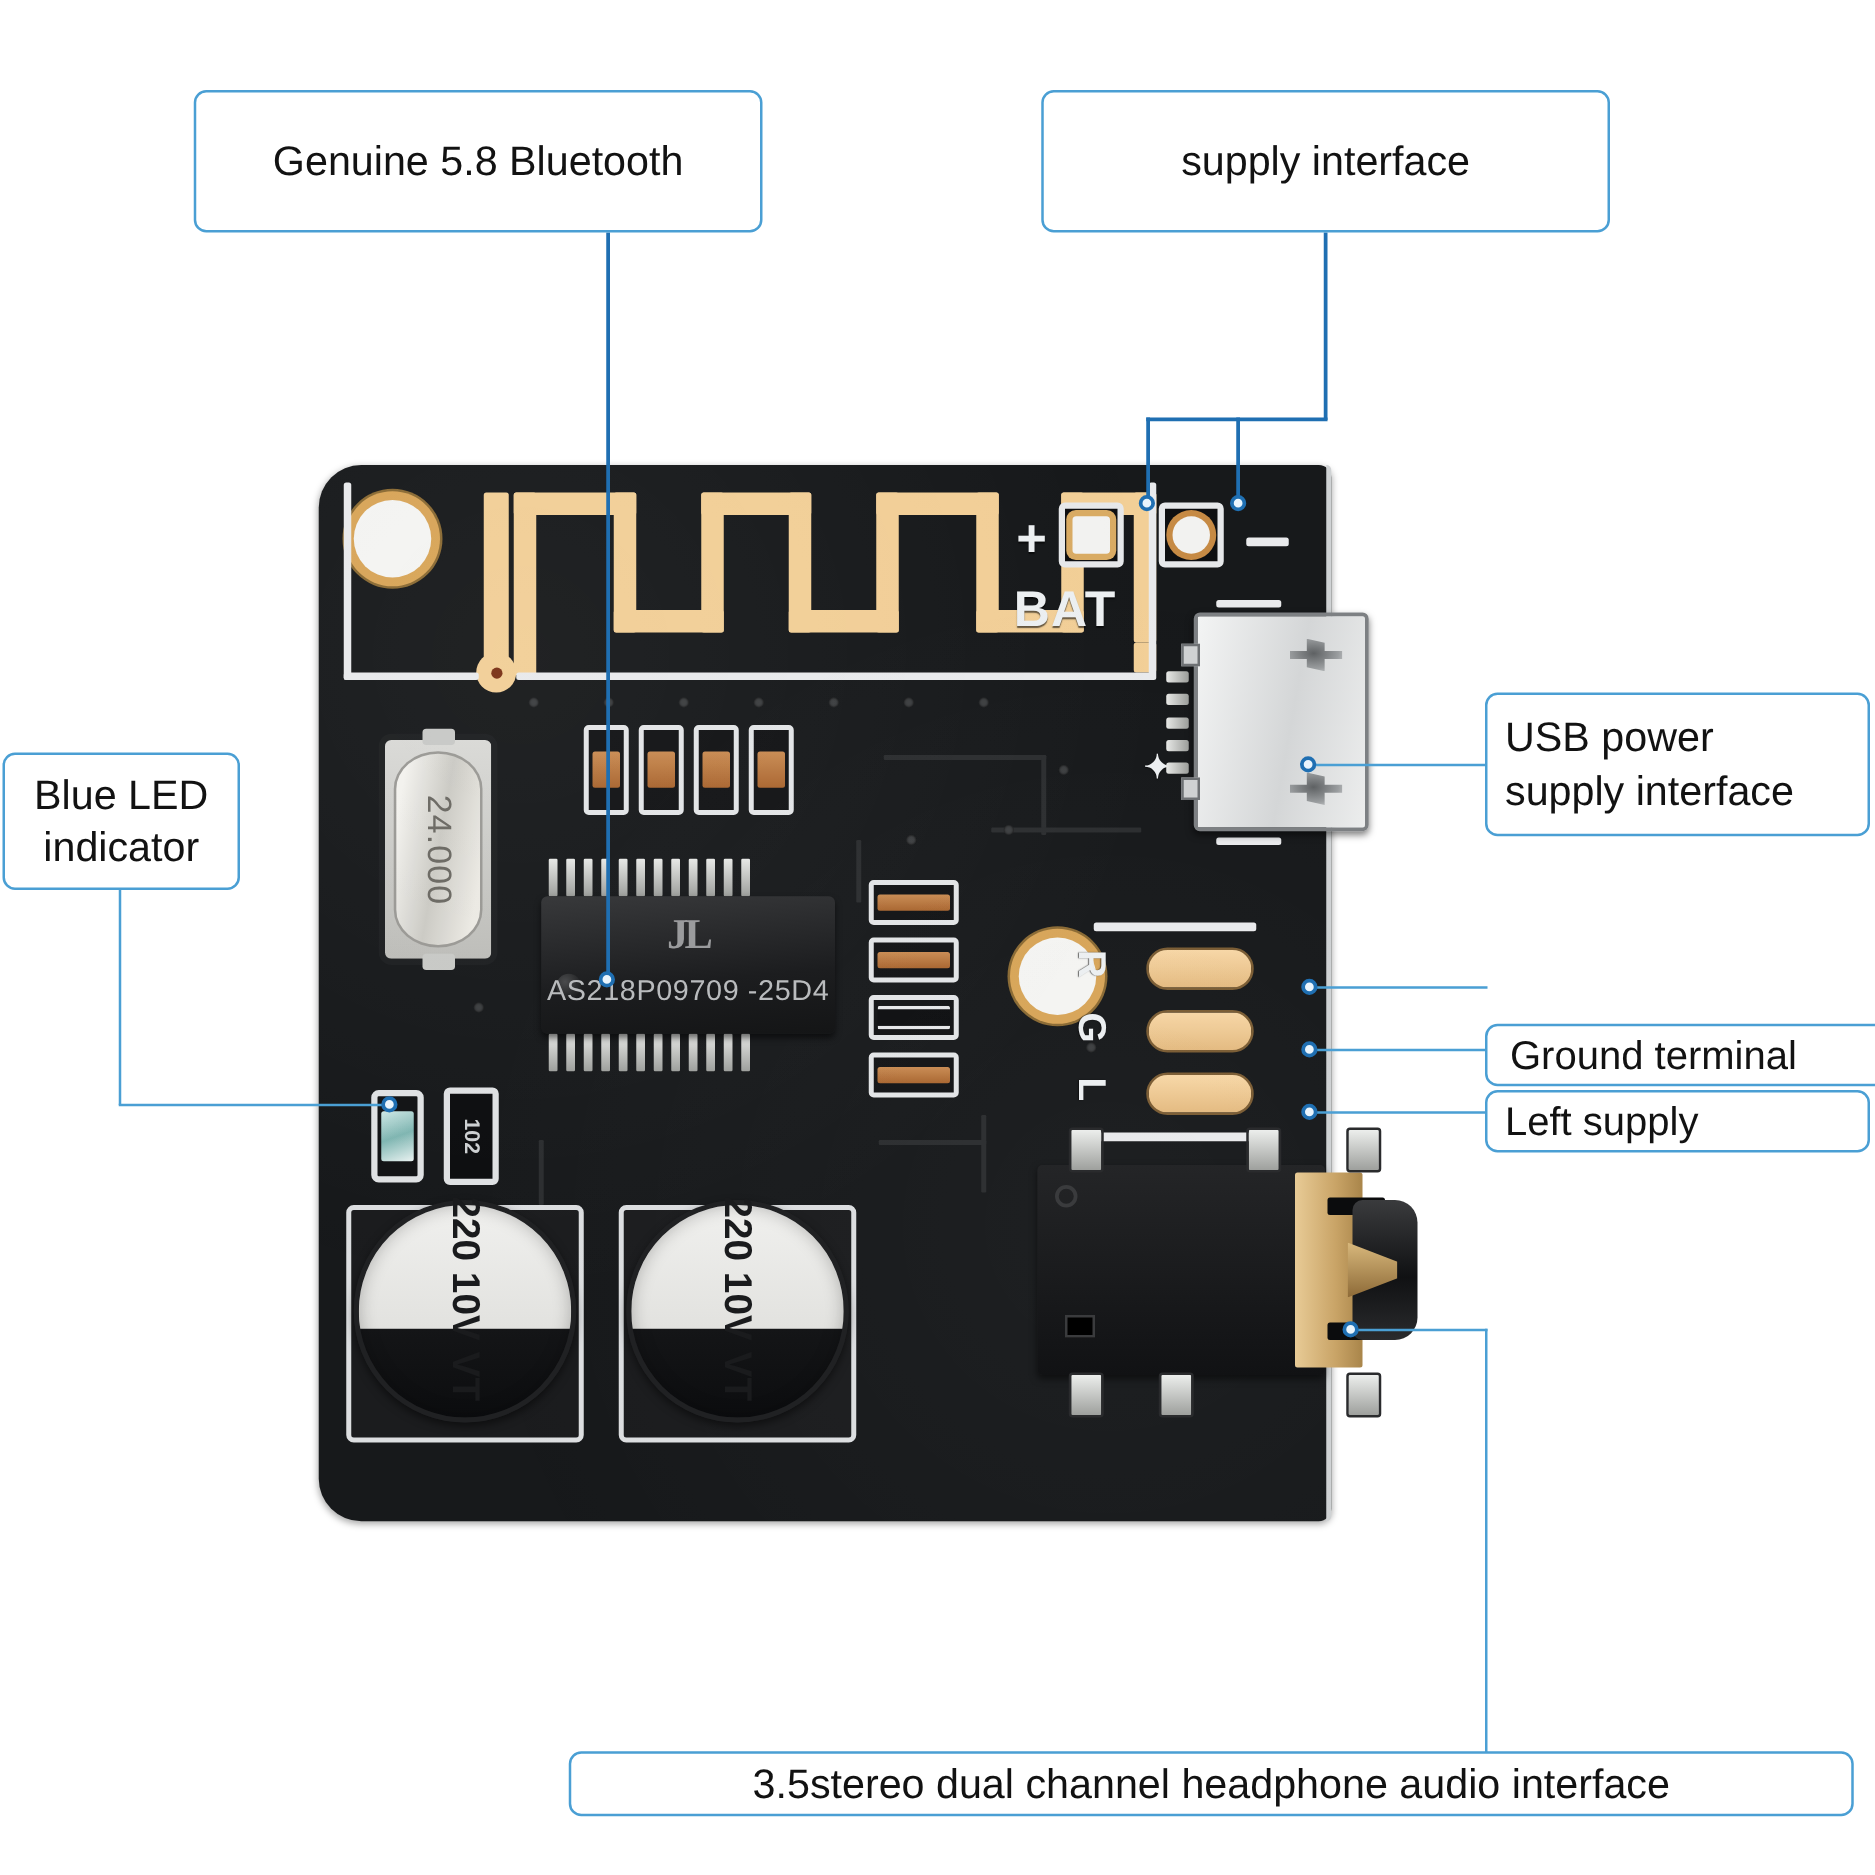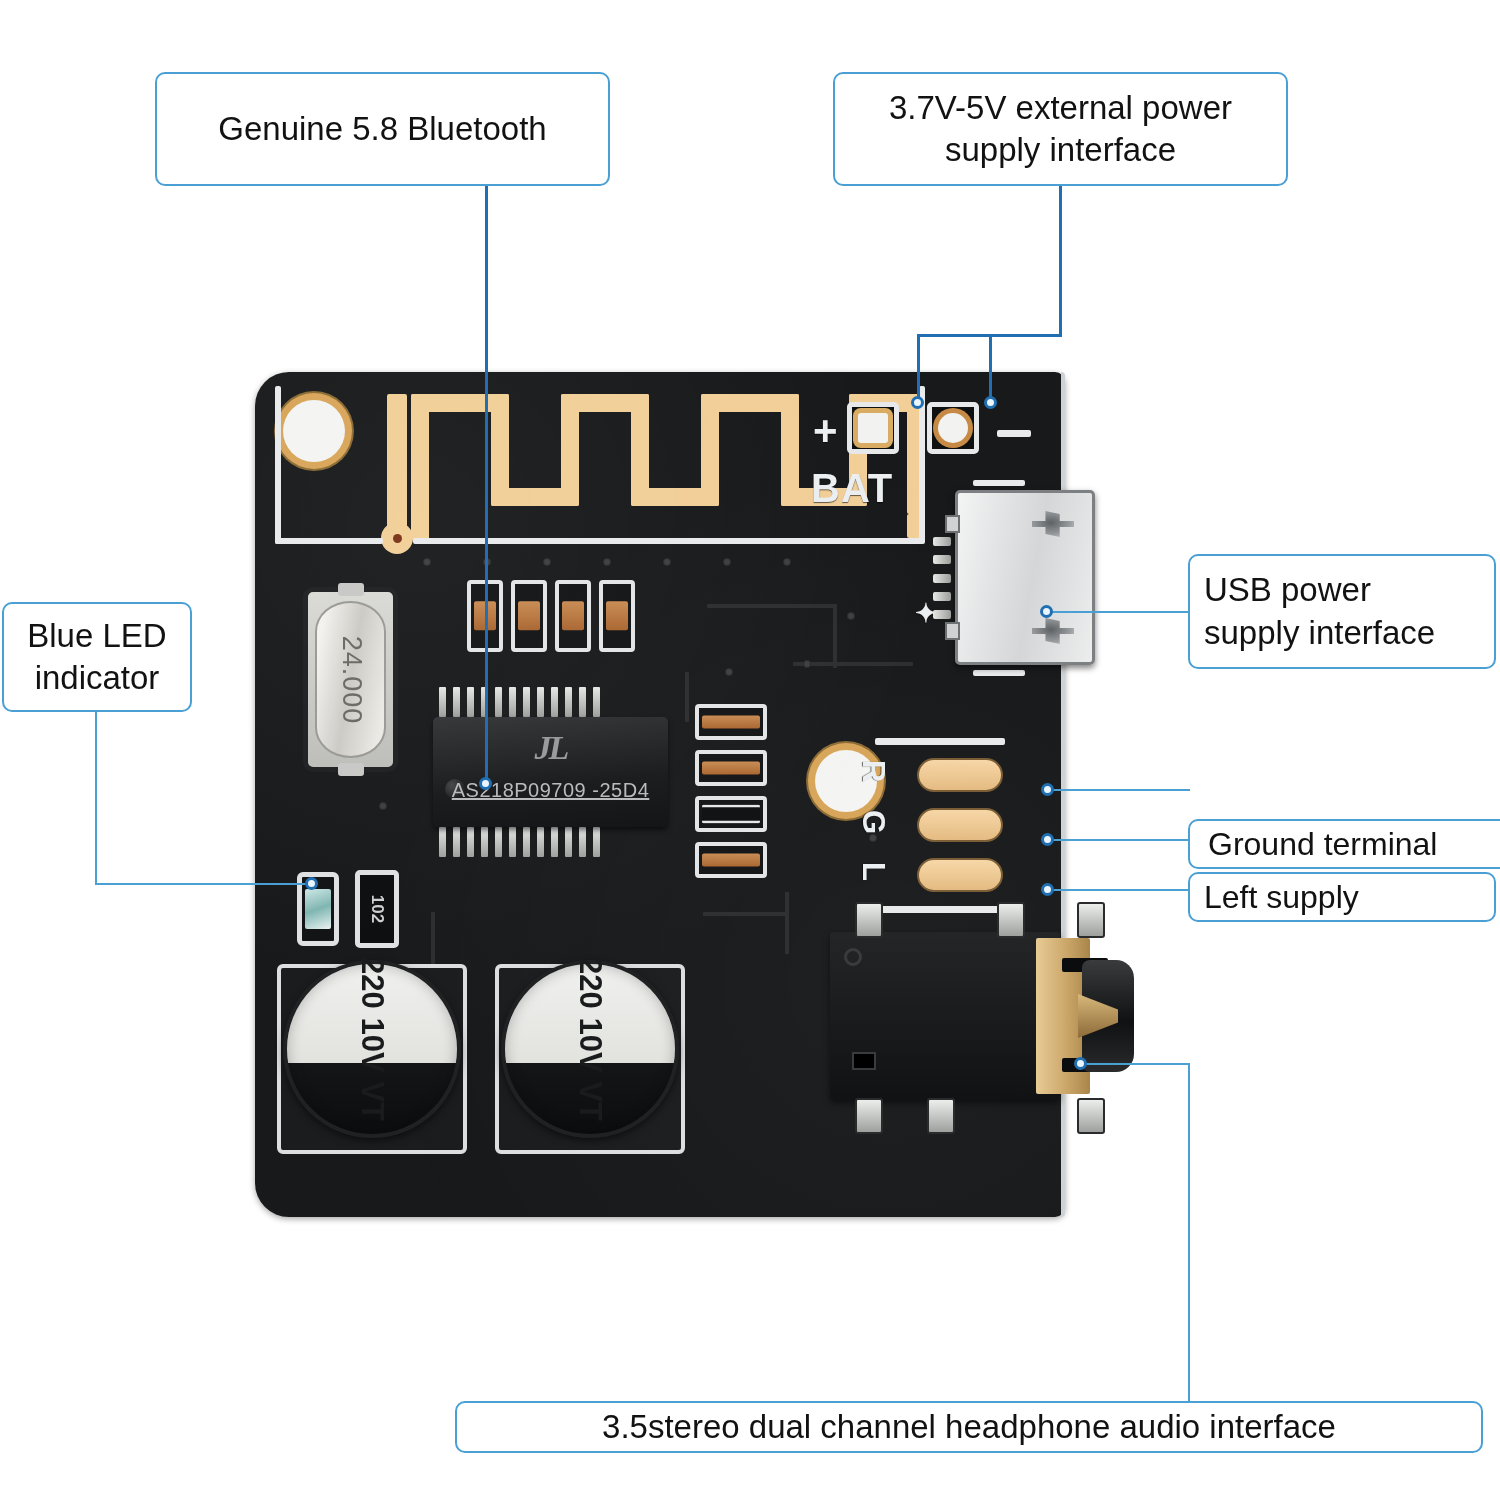--- a/index.html
+++ b/index.html
@@ -101,26 +101,26 @@
   .xtal .pad{position:absolute;width:26px;height:13px;background:#c8c9c6;border-radius:3px;}
 
   .ic{
     position:absolute;left:178px;top:345px;width:235px;height:110px;
     background:linear-gradient(175deg,#38393b,#1c1d1f 60%,#141516);
     border-radius:5px;z-index:6;
     box-shadow:0 3px 5px rgba(0,0,0,.55);
   }
   .ic .logo{
     position:absolute;left:50%;top:12px;transform:translateX(-50%);
-    color:#9a9b9d;font-size:34px;font-weight:bold;font-style:italic;
+    color:#9a9b9d;font-size:34px;font-weight:bold;
     letter-spacing:-3px;font-family:"Liberation Serif",serif;text-align:center;
   }
   .ic .part{
     position:absolute;left:50%;top:62px;transform:translateX(-50%);
-    color:#b9bbbd;font-size:20px;white-space:nowrap;letter-spacing:.5px;text-decoration:underline;
+    color:#b9bbbd;font-size:23px;white-space:nowrap;letter-spacing:.5px;
   }
   .ic .dimple{
     position:absolute;left:12px;top:62px;width:20px;height:20px;border-radius:50%;
     background:radial-gradient(circle at 35% 32%,#4a4b4d,#101112);
   }
   .pins{position:absolute;display:flex;gap:7px;z-index:5;}
   .pins i{display:block;width:7px;height:30px;background:linear-gradient(180deg,#e7e8e6,#9ea09d);border-radius:1px;}
 
   .smd{
     position:absolute;background:#121315;border:4px solid #e3e5e7;border-radius:4px;box-sizing:border-box;
@@ -450,21 +450,20 @@
 
   <div class="lead thin" style="left:1080px;top:1063px;width:110px;height:2px;"></div>
   <div class="lead thin" style="left:1188px;top:1063px;width:2px;height:340px;"></div>
   <div class="dot" style="left:1074px;top:1057px;"></div>
 
   <div class="callout cb-chip">
     <span>Genuine 5.8 Bluetooth</span>
   </div>
 
   <div class="callout cb-ext">
-    <span>3.7V-5V external power</span>
     <span>supply interface</span>
   </div>
 
   <div class="callout cb-led">
     <span>Blue LED</span>
     <span>indicator</span>
   </div>
 
   <div class="callout cb-usb">
     <span>USB power</span>

